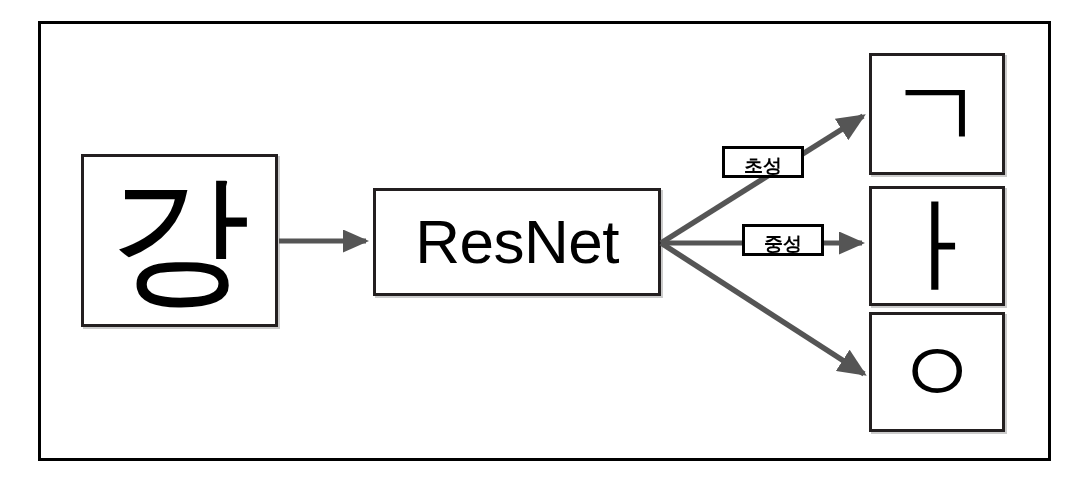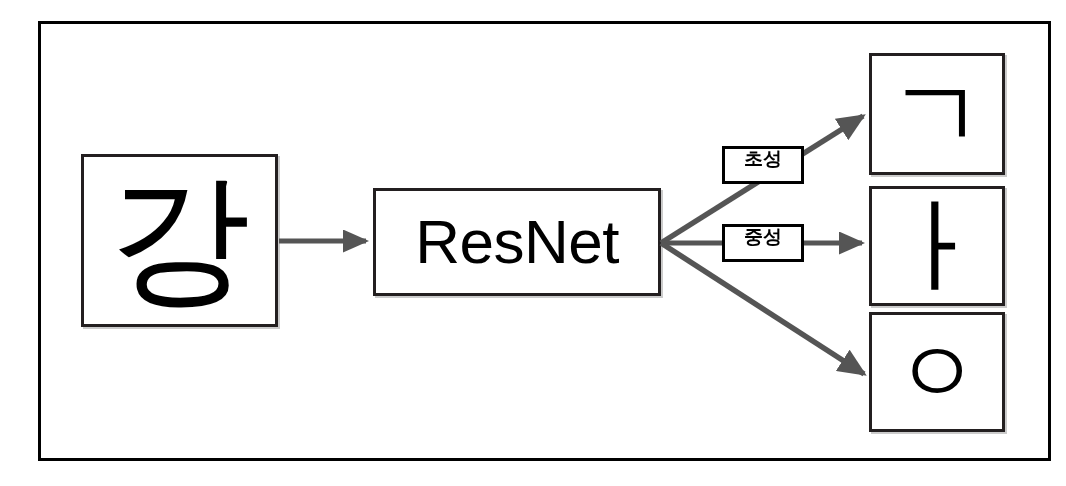--- a/index.html
+++ b/index.html
@@ -84,30 +84,30 @@
   }
   #out-box-1 .glyph { font-size: 104px; }
   #out-box-2 .glyph { font-size: 88px; }
 
   
   .label-box {
     position: absolute;
     box-sizing: border-box;
     left: 722px;
     width: 82px;
-    height: 38px;
+    height: 32px;
     background: #ffffff;
     border: 3px solid #000000;
     display: flex;
-    align-items: flex-start;
+    align-items: flex-end;
     justify-content: center;
     z-index: 6;
   }
   #label-box-0 { top: 146px; }
-  #label-box-1 { top: 224px; }
+  #label-box-1 { top: 224px; margin-left: 20px; }
   #label-box-2 { top: 305px; }
   .label-box .label-text {
     font-size: 19px;
     font-weight: bold;
     color: #000000;
     line-height: 1;
     font-family: "DejaVu Sans", sans-serif;
     white-space: nowrap;
   }
 

